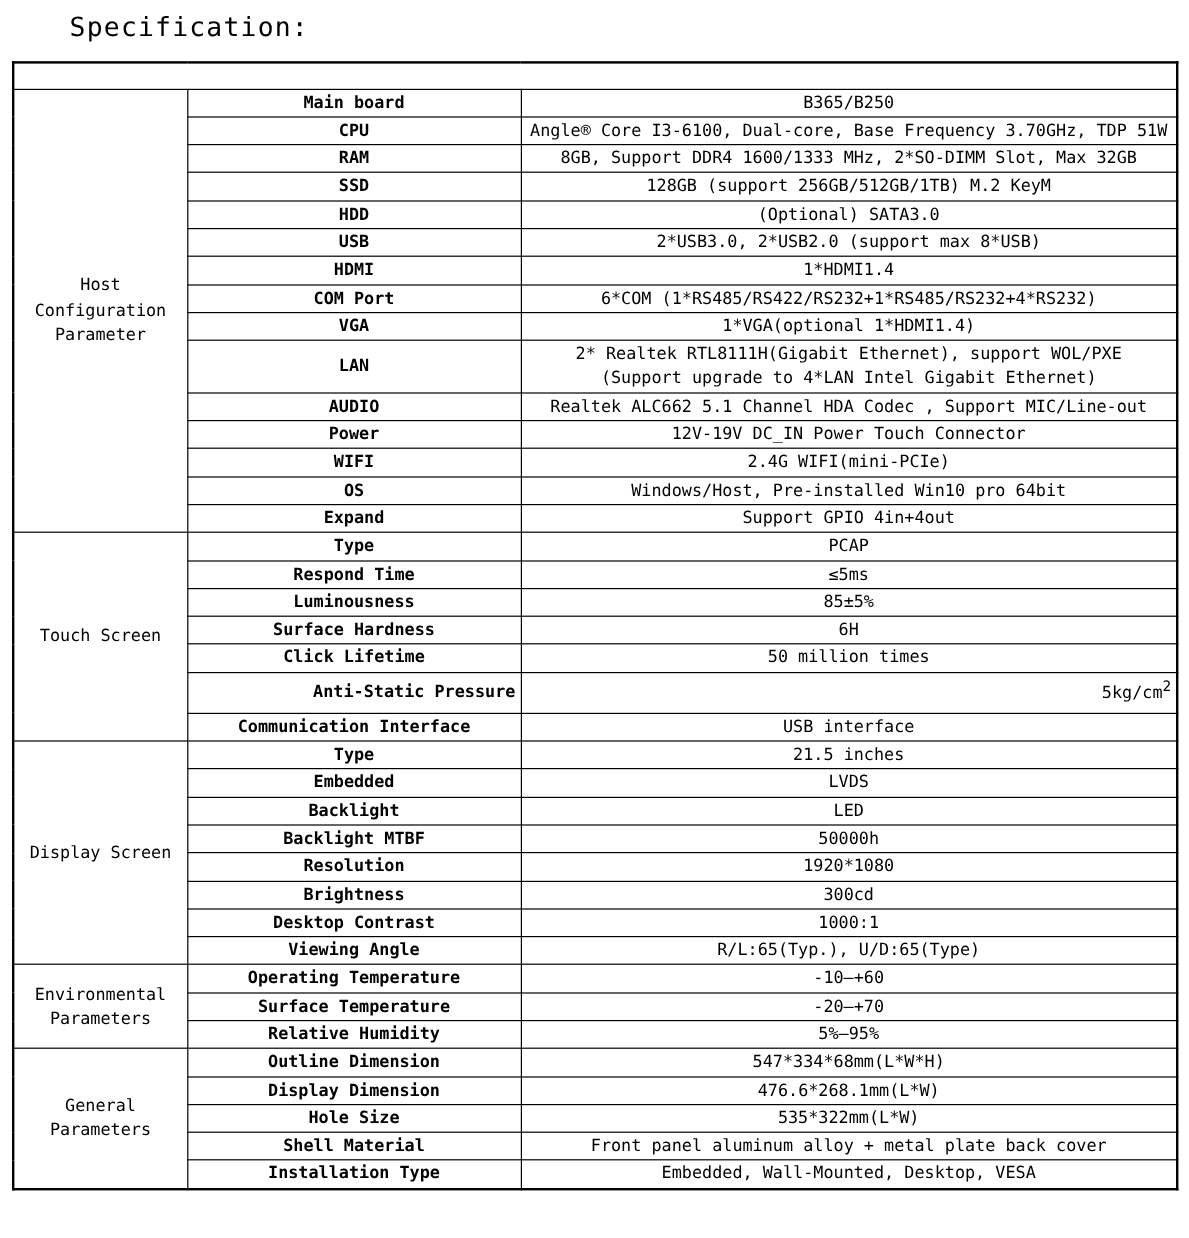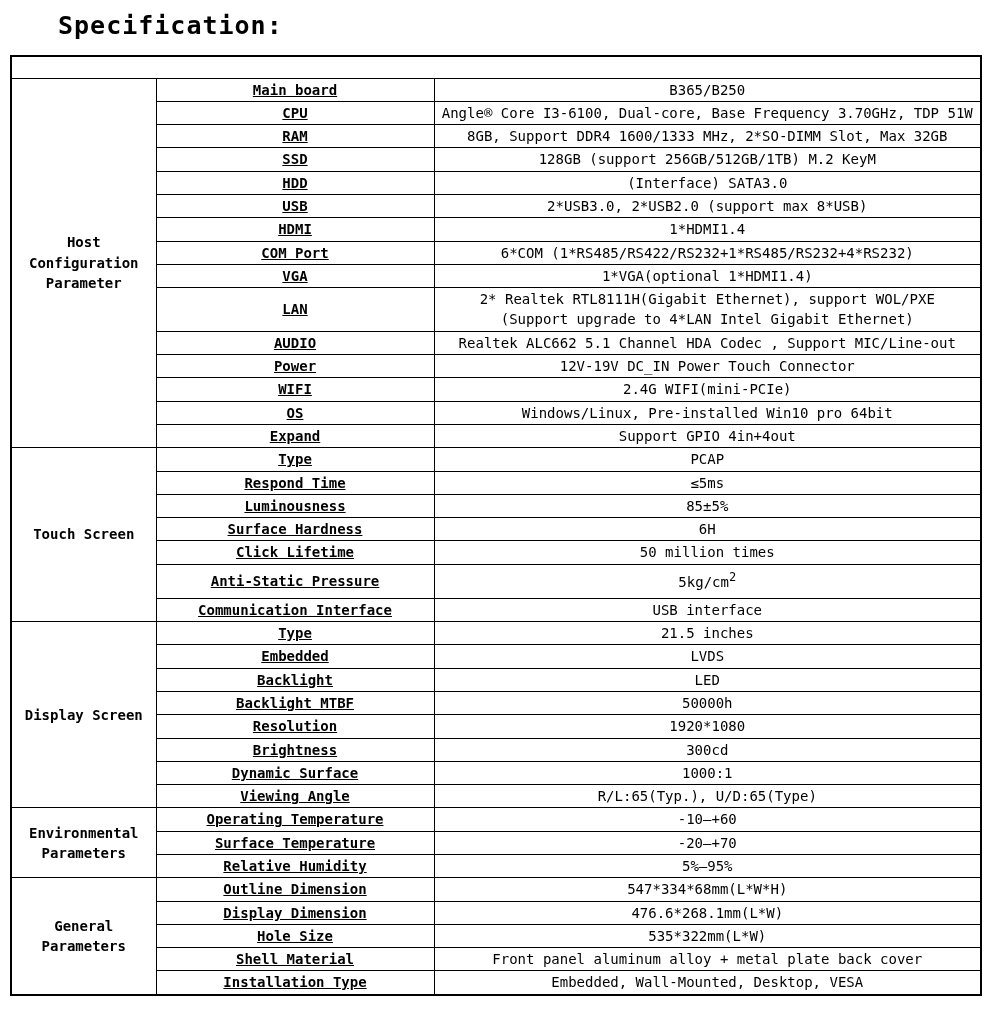--- a/index.html
+++ b/index.html
@@ -9,22 +9,22 @@
     background: #ffffff;
     color: #000000;
     font-family: "DejaVu Sans Mono", "Liberation Mono", monospace;
   }
   body {
     width: 991px;
     height: 1032px;
     overflow: hidden;
   }
   .title {
-    font-weight: bold;
-    font-size: 25px;
+    font-weight: normal;
+    font-size: 22px;
     letter-spacing: 1px;
     margin: 11px 0 15px 58px;
   }
   table.spec {
     border-collapse: collapse;
     table-layout: fixed;
     margin-left: 10px;
     width: 972px;
     border: 2px solid #000;
   }
@@ -33,32 +33,32 @@
     text-align: center;
     vertical-align: middle;
     font-size: 14px;
     line-height: 1.45;
     padding: 1px 4px;
     height: 22px;
     overflow: hidden;
   }
   td.spacer-cell { height: 23px; }
   td.category {
-    font-weight: bold;
+    font-weight: normal;
     line-height: 1.64;
     padding: 1px 2px;
   }
-  td.param { font-weight: bold; text-decoration: underline; }
+  td.param { font-weight: bold; }
   td.value { white-space: pre-line; }
   td.value sup {
     font-size: 12px;
     vertical-align: super;
     line-height: 1;
   }
-  tr.tall-row td { height: 34px; }
+  tr.tall-row td { height: 34px; text-align: right; }
 </style>
 </head>
 <body>
 
 <div class="title">Specification:</div>
 
 <table class="spec">
   <colgroup>
     <col style="width:145px">
     <col style="width:278px">
@@ -80,21 +80,21 @@
       <tr>
         <td class="param">RAM</td>
         <td class="value">8GB, Support DDR4 1600/1333 MHz, 2*SO-DIMM Slot, Max 32GB</td>
       </tr>
       <tr>
         <td class="param">SSD</td>
         <td class="value">128GB (support 256GB/512GB/1TB) M.2 KeyM</td>
       </tr>
       <tr>
         <td class="param">HDD</td>
-        <td class="value">(Interface) SATA3.0</td>
+        <td class="value">(Optional) SATA3.0</td>
       </tr>
       <tr>
         <td class="param">USB</td>
         <td class="value">2*USB3.0, 2*USB2.0 (support max 8*USB)</td>
       </tr>
       <tr>
         <td class="param">HDMI</td>
         <td class="value">1*HDMI1.4</td>
       </tr>
       <tr>
@@ -117,21 +117,21 @@
       <tr>
         <td class="param">Power</td>
         <td class="value">12V-19V DC_IN Power Touch Connector</td>
       </tr>
       <tr>
         <td class="param">WIFI</td>
         <td class="value">2.4G WIFI(mini-PCIe)</td>
       </tr>
       <tr>
         <td class="param">OS</td>
-        <td class="value">Windows/Linux,  Pre-installed Win10 pro 64bit</td>
+        <td class="value">Windows/Host,  Pre-installed Win10 pro 64bit</td>
       </tr>
       <tr>
         <td class="param">Expand</td>
         <td class="value">Support GPIO 4in+4out</td>
       </tr>
       <tr>
         <td class="category" rowspan="7">Touch Screen</td>
         <td class="param">Type</td>
         <td class="value">PCAP</td>
       </tr>
@@ -178,21 +178,21 @@
       </tr>
       <tr>
         <td class="param">Resolution</td>
         <td class="value">1920*1080</td>
       </tr>
       <tr>
         <td class="param">Brightness</td>
         <td class="value">300cd</td>
       </tr>
       <tr>
-        <td class="param">Dynamic Surface</td>
+        <td class="param">Desktop Contrast</td>
         <td class="value">1000:1</td>
       </tr>
       <tr>
         <td class="param">Viewing Angle</td>
         <td class="value">R/L:65(Typ.),  U/D:65(Type)</td>
       </tr>
       <tr>
         <td class="category" rowspan="3">Environmental Parameters</td>
         <td class="param">Operating Temperature</td>
         <td class="value">-10—+60</td>

